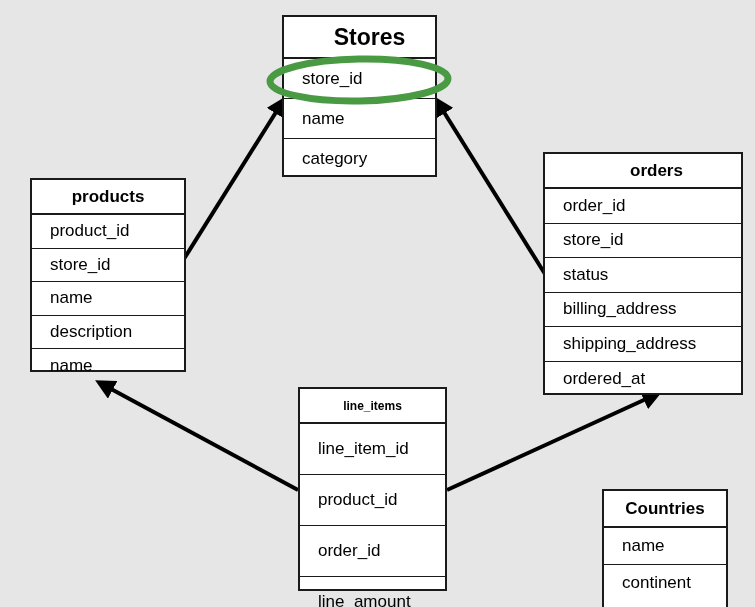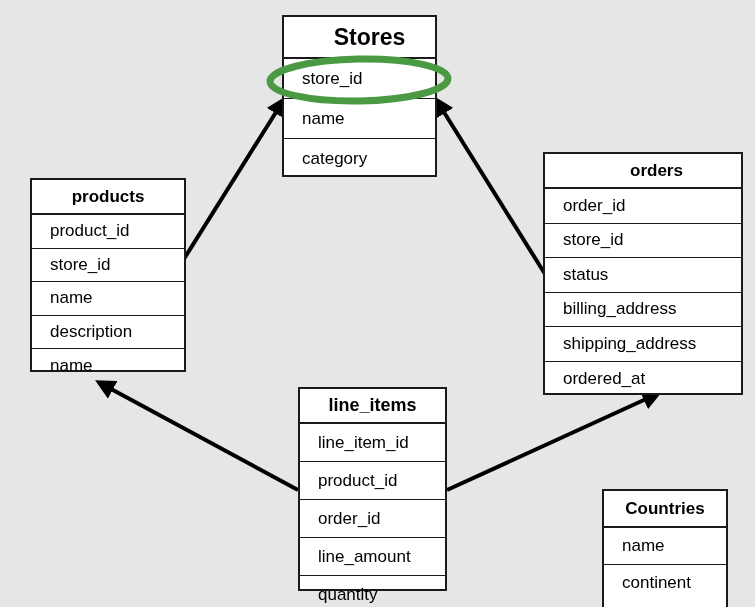--- a/index.html
+++ b/index.html
@@ -99,22 +99,22 @@
   #entity-orders .entity-field  { height: 34.5px; }
 
   
   #entity-line-items {
     left: 298px;
     top: 387px;
     width: 149px;
     height: 204px;
     font-size: 17px;
   }
-  #entity-line-items .entity-header { height: 35px; font-size: 18px; }
-  #entity-line-items .entity-field  { height: 38px; }
+  #entity-line-items .entity-header { height: 35px; font-size: 12px; }
+  #entity-line-items .entity-field  { height: 51px; }
 
   
   #entity-countries {
     left: 602px;
     top: 441px;
     width: 126px;
     height: 148px;
     font-size: 17px;
     margin-top: 48px;
   }

